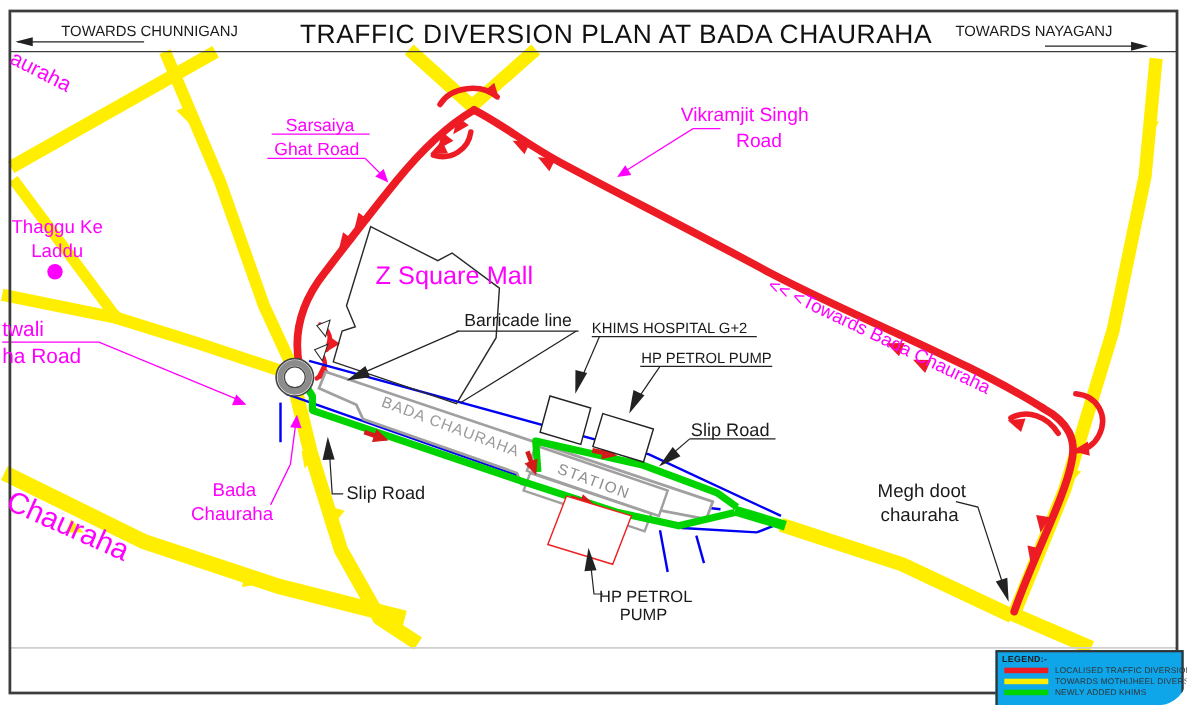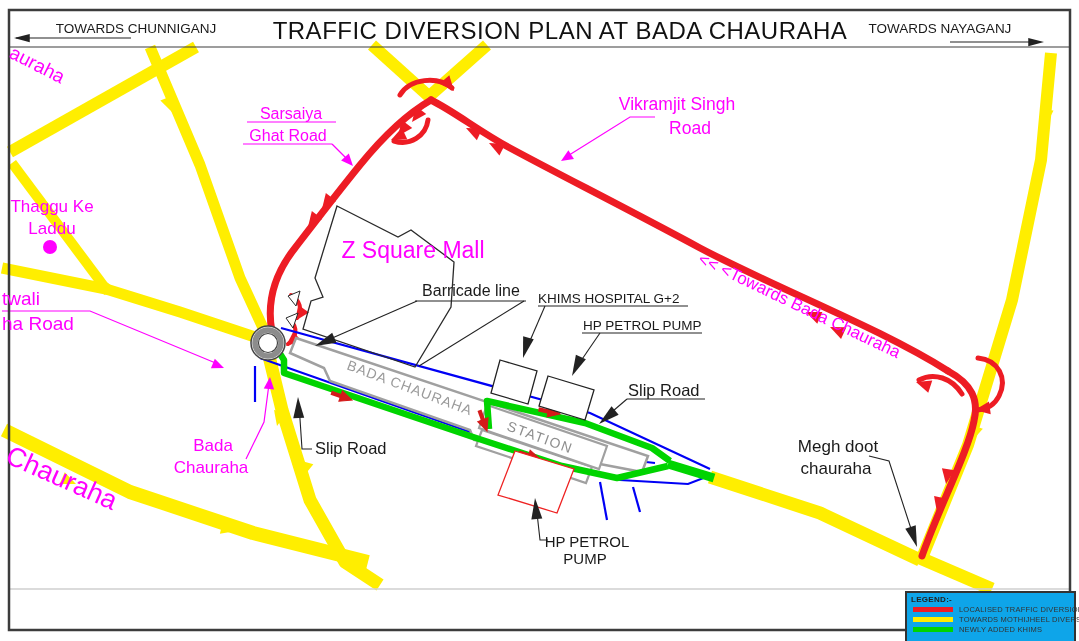--- a/index.html
+++ b/index.html
@@ -1,17 +1,17 @@
 <!DOCTYPE html>
 <html><head>
 <meta charset="utf-8">
 <style>
   html,body { margin:0; padding:0; background:#ffffff; }
   .page { position:relative; width:1079px; height:641px; background:#fff;
-          font-family:"Liberation Sans", sans-serif; overflow:hidden; }
+          font-family:"Liberation Sans", sans-serif; overflow:hidden;border-radius:26px; }
   svg text { font-family:"Liberation Sans", sans-serif; }
   .legend { position:absolute; left:905px; top:591px; width:171px; height:58px;
             box-sizing:border-box; border:2px solid #333; background:#0ea5e9; z-index:6; }
   .legend-title { font-size:8px; font-weight:bold; color:#222; padding:2px 0 0 4px;
                   letter-spacing:.3px; }
   .legend-row { display:flex; align-items:center; gap:6px; padding-left:6px; height:10px; }
   .swatch { width:40px; height:5px; flex:0 0 auto; }
   .legend-label { font-size:7.5px; color:#333; letter-spacing:.2px; white-space:nowrap; }
 </style>
 </head>

